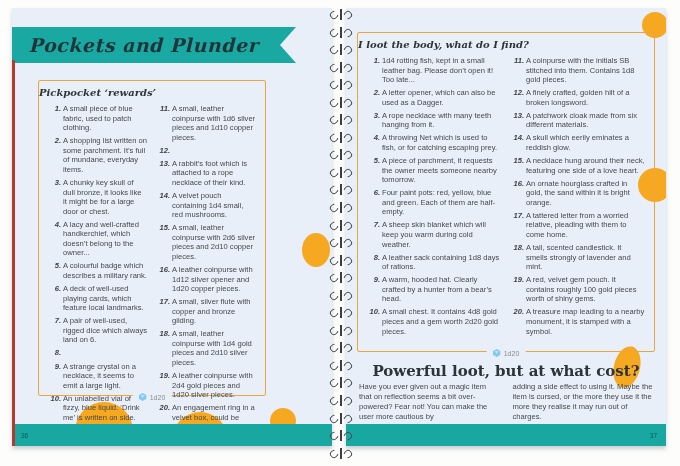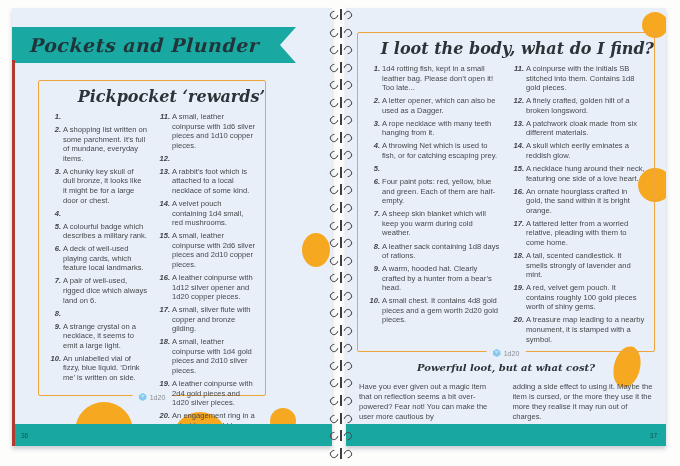--- a/index.html
+++ b/index.html
@@ -23,43 +23,43 @@
   .banner-title { font-family:"DejaVu Serif", serif; font-style:italic; font-weight:700;
     font-size:19px; color:#1f353a; letter-spacing:.5px; transform:skewX(-3deg);
     padding-right:18px; }
 
   
   .box { position:absolute; border:1.5px solid #f0a43c; border-radius:2px;
     z-index:2; background:transparent; }
   .box-left  { left:26px; top:72px;  width:228px; height:316px; }
   .box-right { left:11px; top:24px;  width:298px; height:320px; }
 
-  .box-title { text-align:right; font-family:"DejaVu Serif", serif; font-style:italic;
-    font-weight:700; font-size:16px; color:#2c3438; padding-top:6px; }
+  .box-title { text-align:left; font-family:"DejaVu Serif", serif; font-style:italic;
+    font-weight:700; font-size:10px; color:#2c3438; padding-top:6px; }
 
   .cols { display:flex; gap:10px; padding:6px 9px 4px 9px; }
   .col { flex:1; }
   .item { display:grid; grid-template-columns:13px 1fr; column-gap:2px;
     font-size:7.6px; line-height:1.26; color:#45494d; margin-bottom:3.5px; }
   .item .num { font-weight:700; font-style:italic; text-align:right; color:#3d4245; }
 
   
   .dice-chip { position:absolute; left:50%; bottom:-6px; transform:translateX(-50%);
     background:#e9eff8; padding:0 6px; display:flex; align-items:center; gap:3px; }
   .d20-icon { width:8px; height:8px; background:#85c9ee; display:inline-block;
     clip-path:polygon(50% 0,100% 27%,100% 73%,50% 100%,0 73%,0 27%); }
   .d20-icon i { display:block; width:0; height:0; margin:2px auto 0;
     border-left:2.5px solid transparent; border-right:2.5px solid transparent;
     border-top:3.5px solid #bfe3f7; }
   .dice-label { font-size:7px; color:#8a8f94; }
 
   
   .section-title { position:absolute; left:0; right:0; top:354px; text-align:center;
-    font-family:"DejaVu Serif", serif; font-style:italic; font-weight:700;
-    font-size:10px; color:#2c3438; z-index:2; }
+    font-family:"DejaVu Serif", serif; font-weight:700;
+    font-size:15px; color:#2c3438; z-index:2; }
   .section-cols { position:absolute; left:13px; right:13px; top:374px; display:flex;
     gap:13px; z-index:2; }
   .section-cols p { flex:1; font-size:7.6px; line-height:1.3; color:#45494d; }
 
   
   .footer { position:absolute; left:0; right:0; bottom:0; height:22px;
     background:#19a7a1; z-index:3; display:flex; align-items:center; }
   .pagenum { font-size:6.5px; color:#0b5a57; }
   .page-left  .pagenum { margin-left:9px; }
   .page-right .footer { justify-content:flex-end; }
@@ -102,31 +102,33 @@
     <div class="banner">
       <span class="banner-title">Pockets and Plunder</span>
     </div>
 
     <div class="box box-left">
       <div class="box-title">Pickpocket ‘rewards’</div>
       <div class="cols">
         <div class="col">
             <div class="item">
             <span class="num">1.</span>
+            <span class="txt">A small piece of blue fabric, used to patch clothing.</span>
           </div>
             <div class="item">
             <span class="num">2.</span>
             <span class="txt">A shopping list written on some parchment. It’s full of mundane, everyday items.</span>
           </div>
             <div class="item">
             <span class="num">3.</span>
             <span class="txt">A chunky key skull of dull bronze, it looks like it might be for a large door or chest.</span>
           </div>
             <div class="item">
             <span class="num">4.</span>
+            <span class="txt">A lacy and well-crafted handkerchief, which doesn’t belong to the owner...</span>
           </div>
             <div class="item">
             <span class="num">5.</span>
             <span class="txt">A colourful badge which describes a military rank.</span>
           </div>
             <div class="item">
             <span class="num">6.</span>
             <span class="txt">A deck of well-used playing cards, which feature local landmarks.</span>
           </div>
             <div class="item">
@@ -148,21 +150,21 @@
         <div class="col">
             <div class="item">
             <span class="num">11.</span>
             <span class="txt">A small, leather coinpurse with 1d6 silver pieces and 1d10 copper pieces.</span>
           </div>
             <div class="item">
             <span class="num">12.</span>
           </div>
             <div class="item">
             <span class="num">13.</span>
-            <span class="txt">A rabbit’s foot which is attached to a local necklace of some kind.</span>
+            <span class="txt">A rabbit’s foot which is attached to a rope necklace of their kind.</span>
           </div>
             <div class="item">
             <span class="num">14.</span>
             <span class="txt">A velvet pouch containing 1d4 small, red mushrooms.</span>
           </div>
             <div class="item">
             <span class="num">15.</span>
             <span class="txt">A small, leather coinpurse with 2d6 silver pieces and 2d10 copper pieces.</span>
           </div>
             <div class="item">
@@ -220,20 +222,21 @@
             <div class="item">
             <span class="num">3.</span>
             <span class="txt">A rope necklace with many teeth hanging from it.</span>
           </div>
             <div class="item">
             <span class="num">4.</span>
             <span class="txt">A throwing Net which is used to fish, or for catching escaping prey.</span>
           </div>
             <div class="item">
             <span class="num">5.</span>
+            <span class="txt">A piece of parchment, it requests the owner meets someone nearby tomorrow.</span>
           </div>
             <div class="item">
             <span class="num">6.</span>
             <span class="txt">Four paint pots: red, yellow, blue and green. Each of them are half-empty.</span>
           </div>
             <div class="item">
             <span class="num">7.</span>
             <span class="txt">A sheep skin blanket which will keep you warm during cold weather.</span>
           </div>
             <div class="item">

